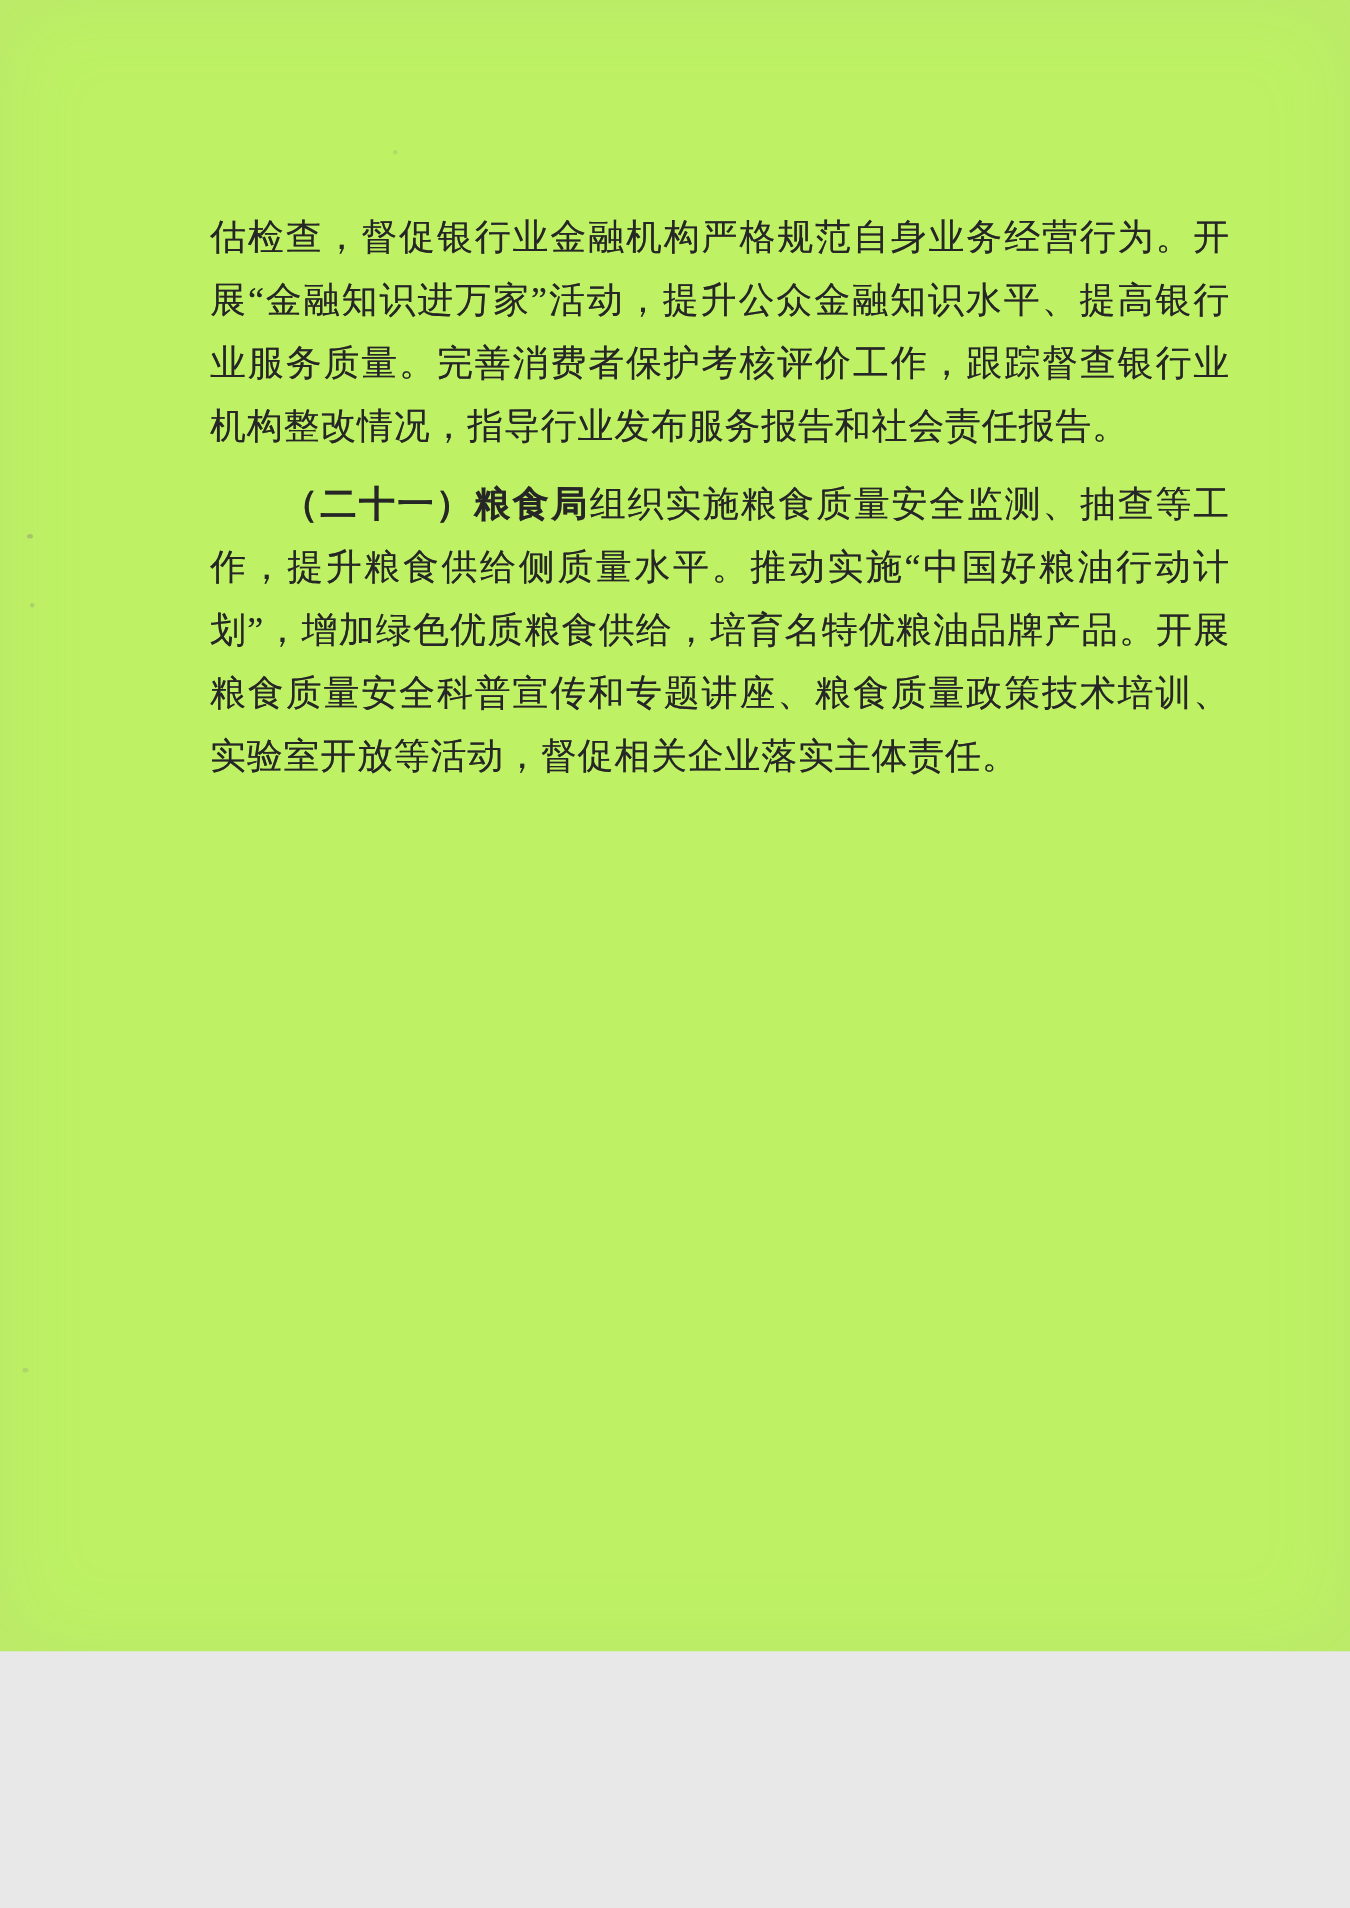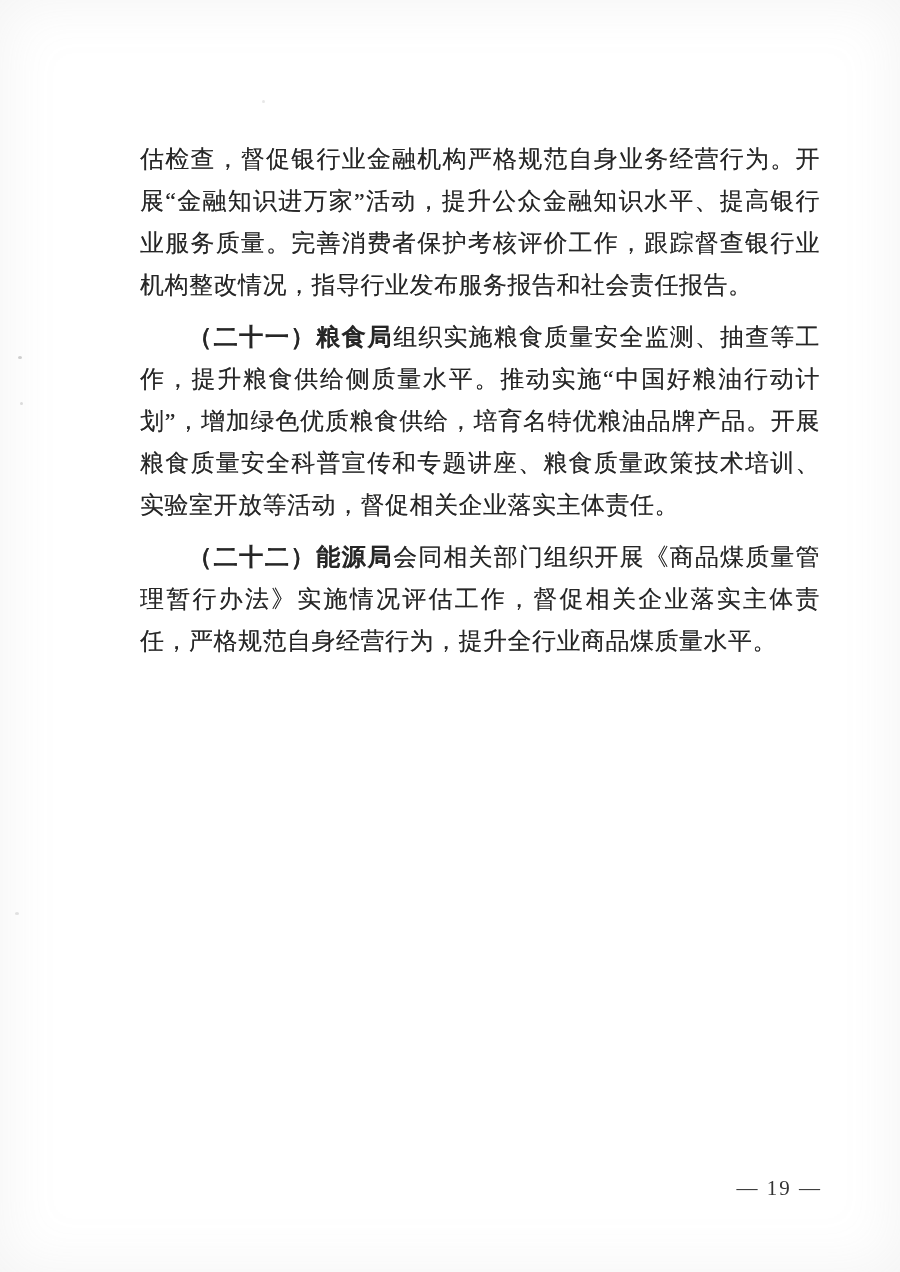--- a/index.html
+++ b/index.html
@@ -3,23 +3,23 @@
 <meta charset="utf-8">
 <style>
   html, body {
     margin: 0;
     padding: 0;
     background: #e8e8e8;
   }
   .page {
     position: relative;
     width: 900px;
-    height: 1272px;
+    height: 1101px;
     margin: 0 auto;
-    background: #ffffff;
+    background: #bef264;
     overflow: hidden;
     font-family: "Liberation Serif", serif;
     color: #262626;
   }
   
   .page::after {
     content: "";
     position: absolute;
     inset: 0;
     pointer-events: none;
@@ -80,20 +80,19 @@
   <span class="speck s3"></span>
   <span class="speck s4"></span>
 
   <div class="text-block">
 
     <p class="para"><span class="lead"></span><span>估检查，督促银行业金融机构严格规范自身业务经营行为。开展“金融知识进万家”活动，提升公众金融知识水平、提高银行业服务质量。完善消费者保护考核评价工作，跟踪督查银行业机构整改情况，指导行业发布服务报告和社会责任报告。</span></p>
 
 
     <p class="para indent"><span class="lead">（二十一）粮食局</span><span>组织实施粮食质量安全监测、抽查等工作，提升粮食供给侧质量水平。推动实施“中国好粮油行动计划”，增加绿色优质粮食供给，培育名特优粮油品牌产品。开展粮食质量安全科普宣传和专题讲座、粮食质量政策技术培训、实验室开放等活动，督促相关企业落实主体责任。</span></p>
 
-    <p class="para indent"><span class="lead">（二十二）能源局</span><span>会同相关部门组织开展《商品煤质量管理暂行办法》实施情况评估工作，督促相关企业落实主体责任，严格规范自身经营行为，提升全行业商品煤质量水平。</span></p>
 
 
   </div>
 
   <div class="page-number">— 19 —</div>
 
 </div>
 
 </body></html>

